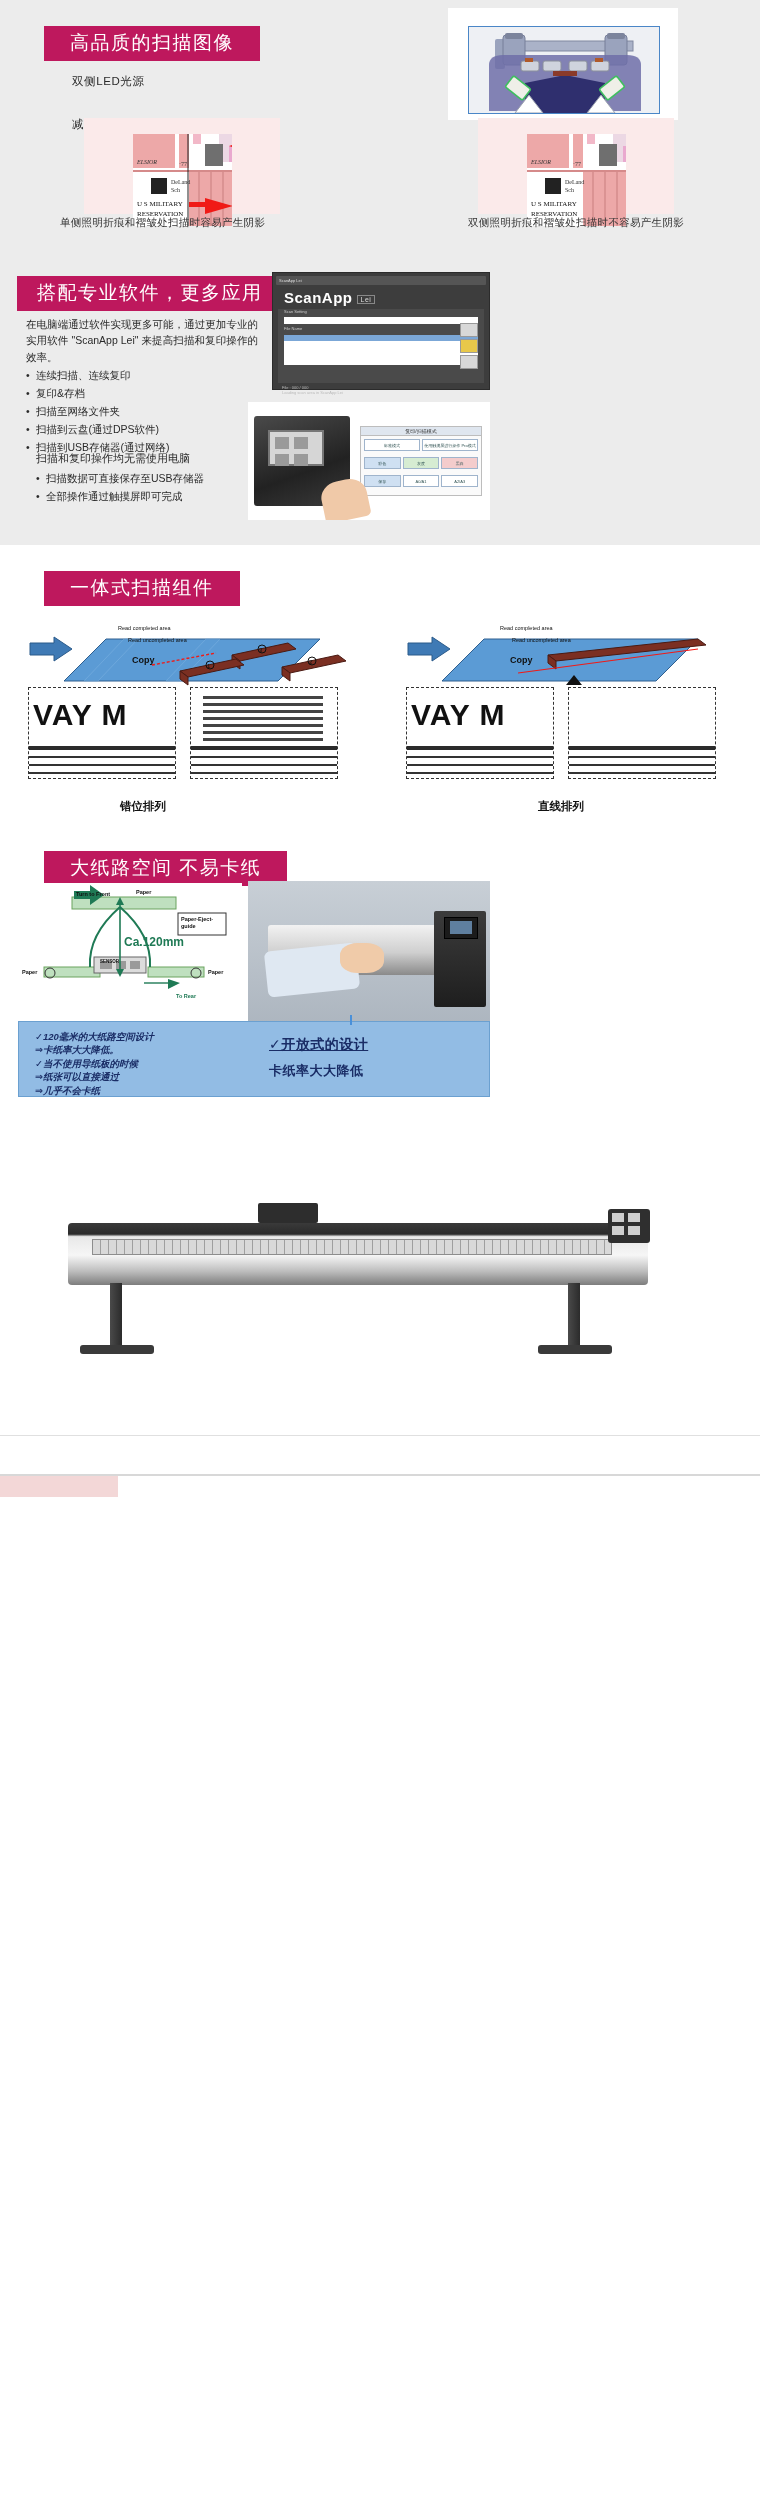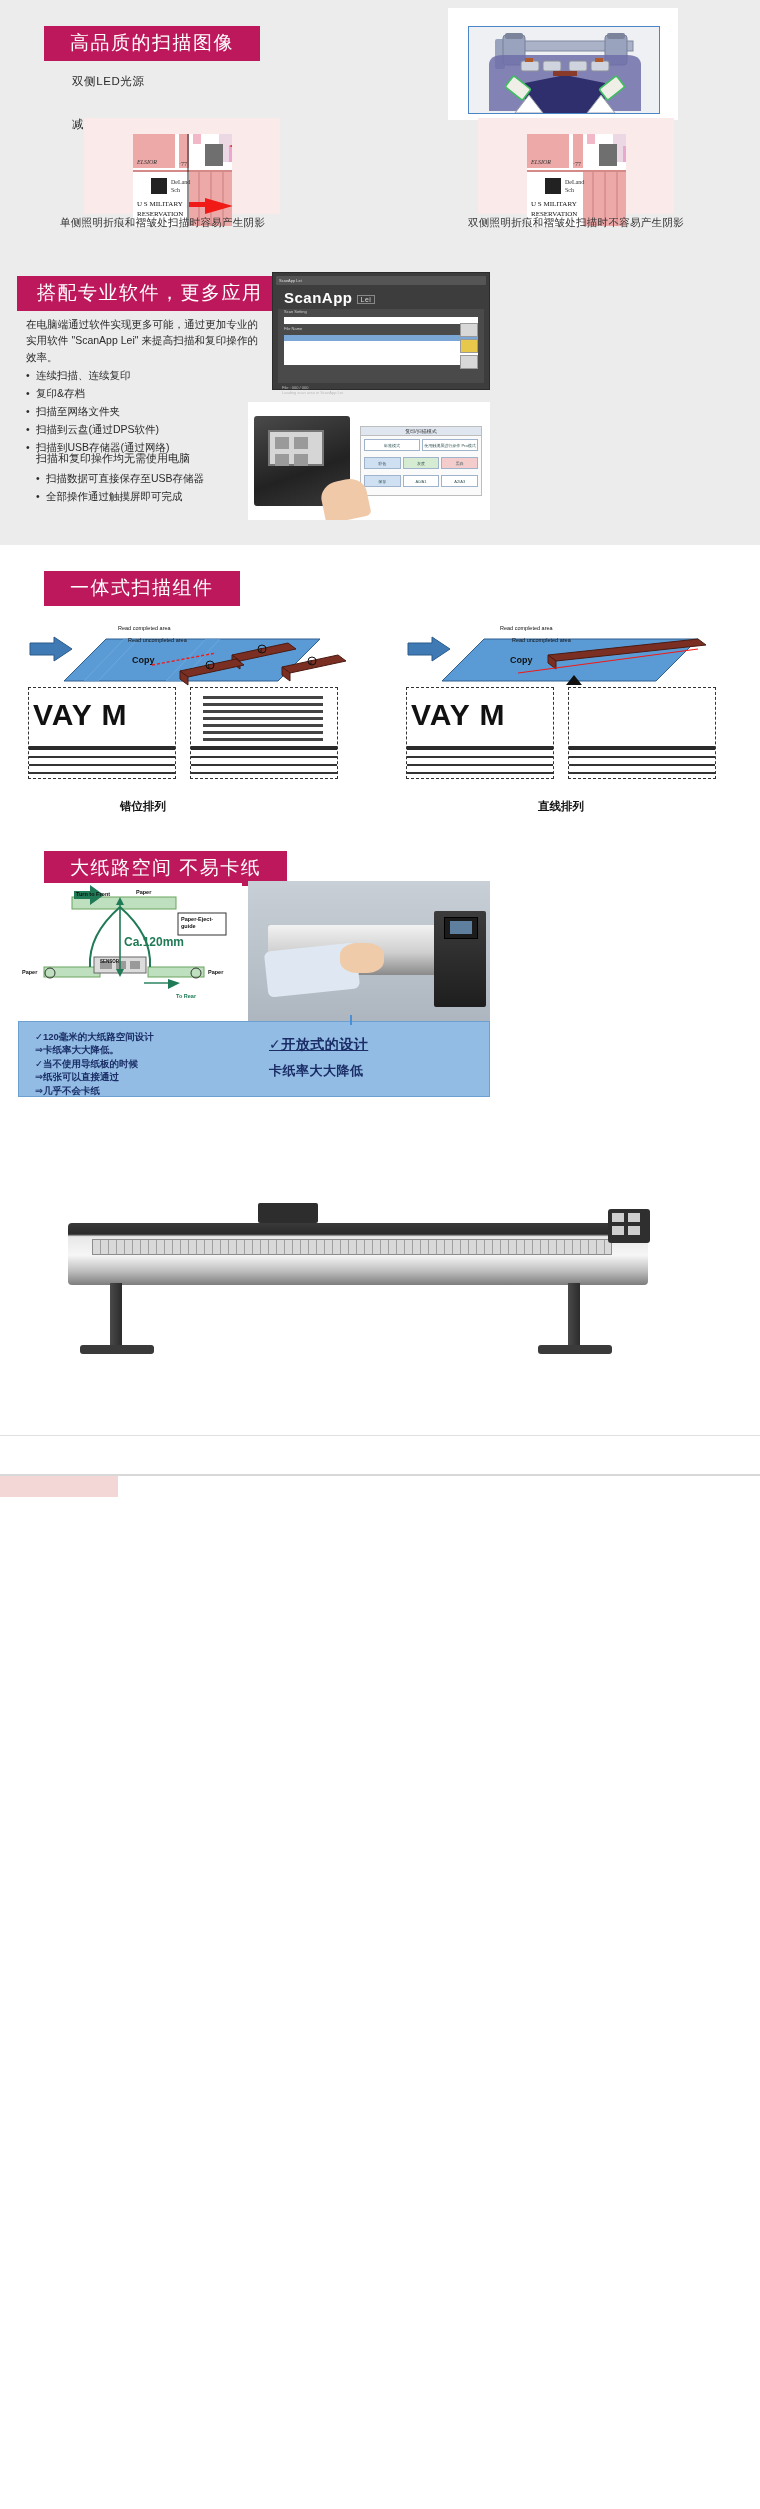--- a/index.html
+++ b/index.html
@@ -300,20 +300,21 @@
   .blue-box {
     position: absolute; left: 18px; top: 196px;
     width: 472px; height: 76px;
     background: #92bce4;
     border: 1px solid #6ba0d0;
   }
   .bb-left {
     position: absolute; left: 16px; top: 8px;
     font-size: 9.5px; line-height: 1.42; color: #1a2d66;
     font-weight: bold;
+    font-style: italic;
   }
   .bb-right {
     position: absolute; left: 250px; top: 14px;
     color: #1a2d66;
   }
   .bb-r1 {
     font-size: 14px; font-weight: bold; text-decoration: underline;
     letter-spacing: .5px;
   }
   .bb-r2 { font-size: 13px; font-weight: bold; margin-top: 8px; letter-spacing: .5px; }

